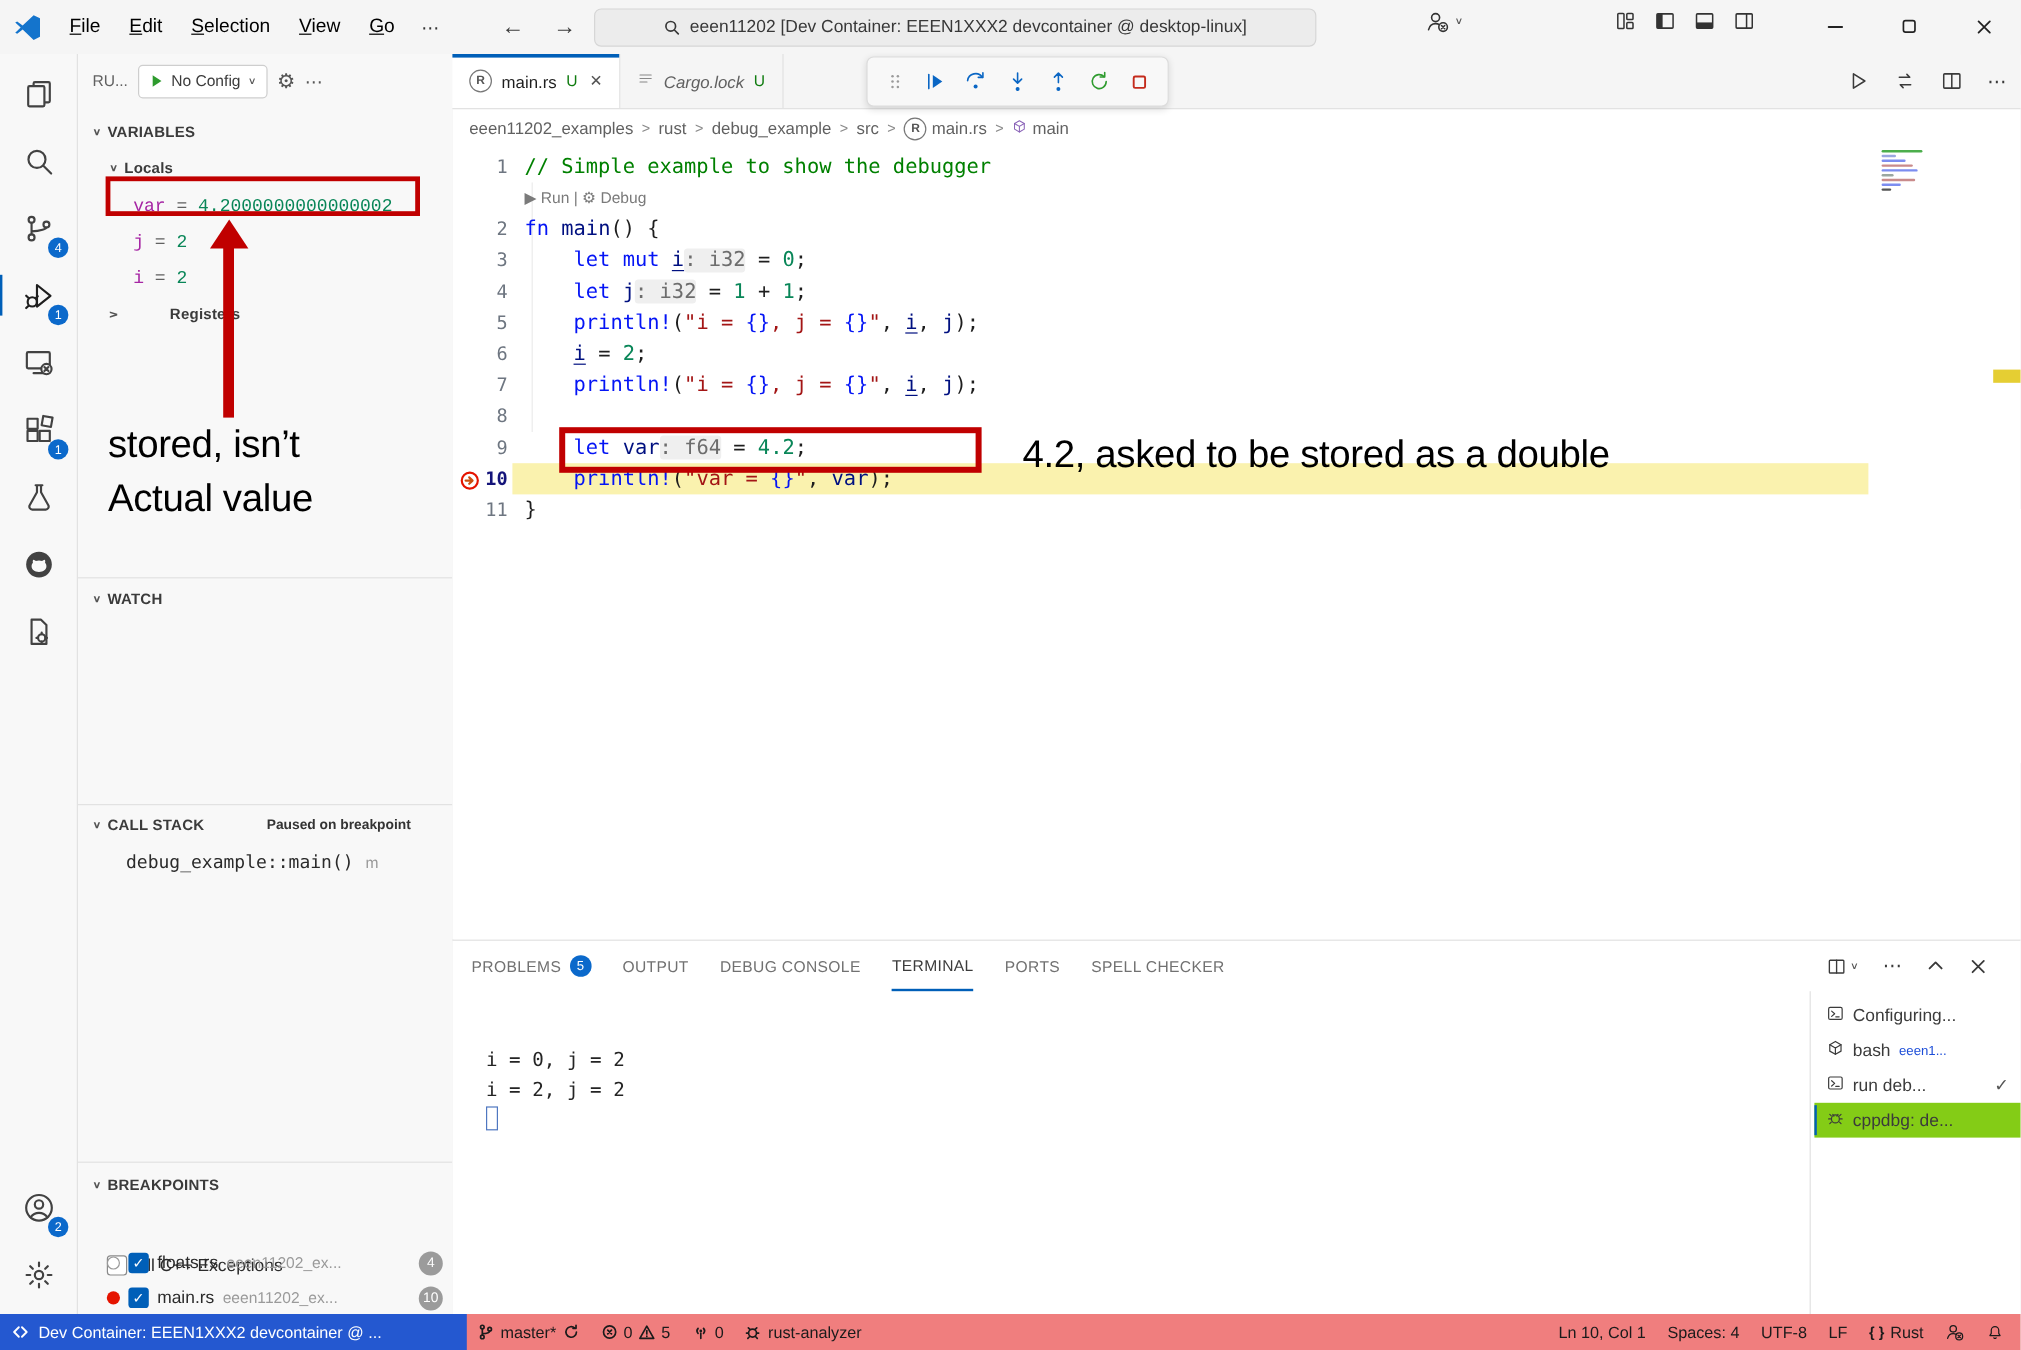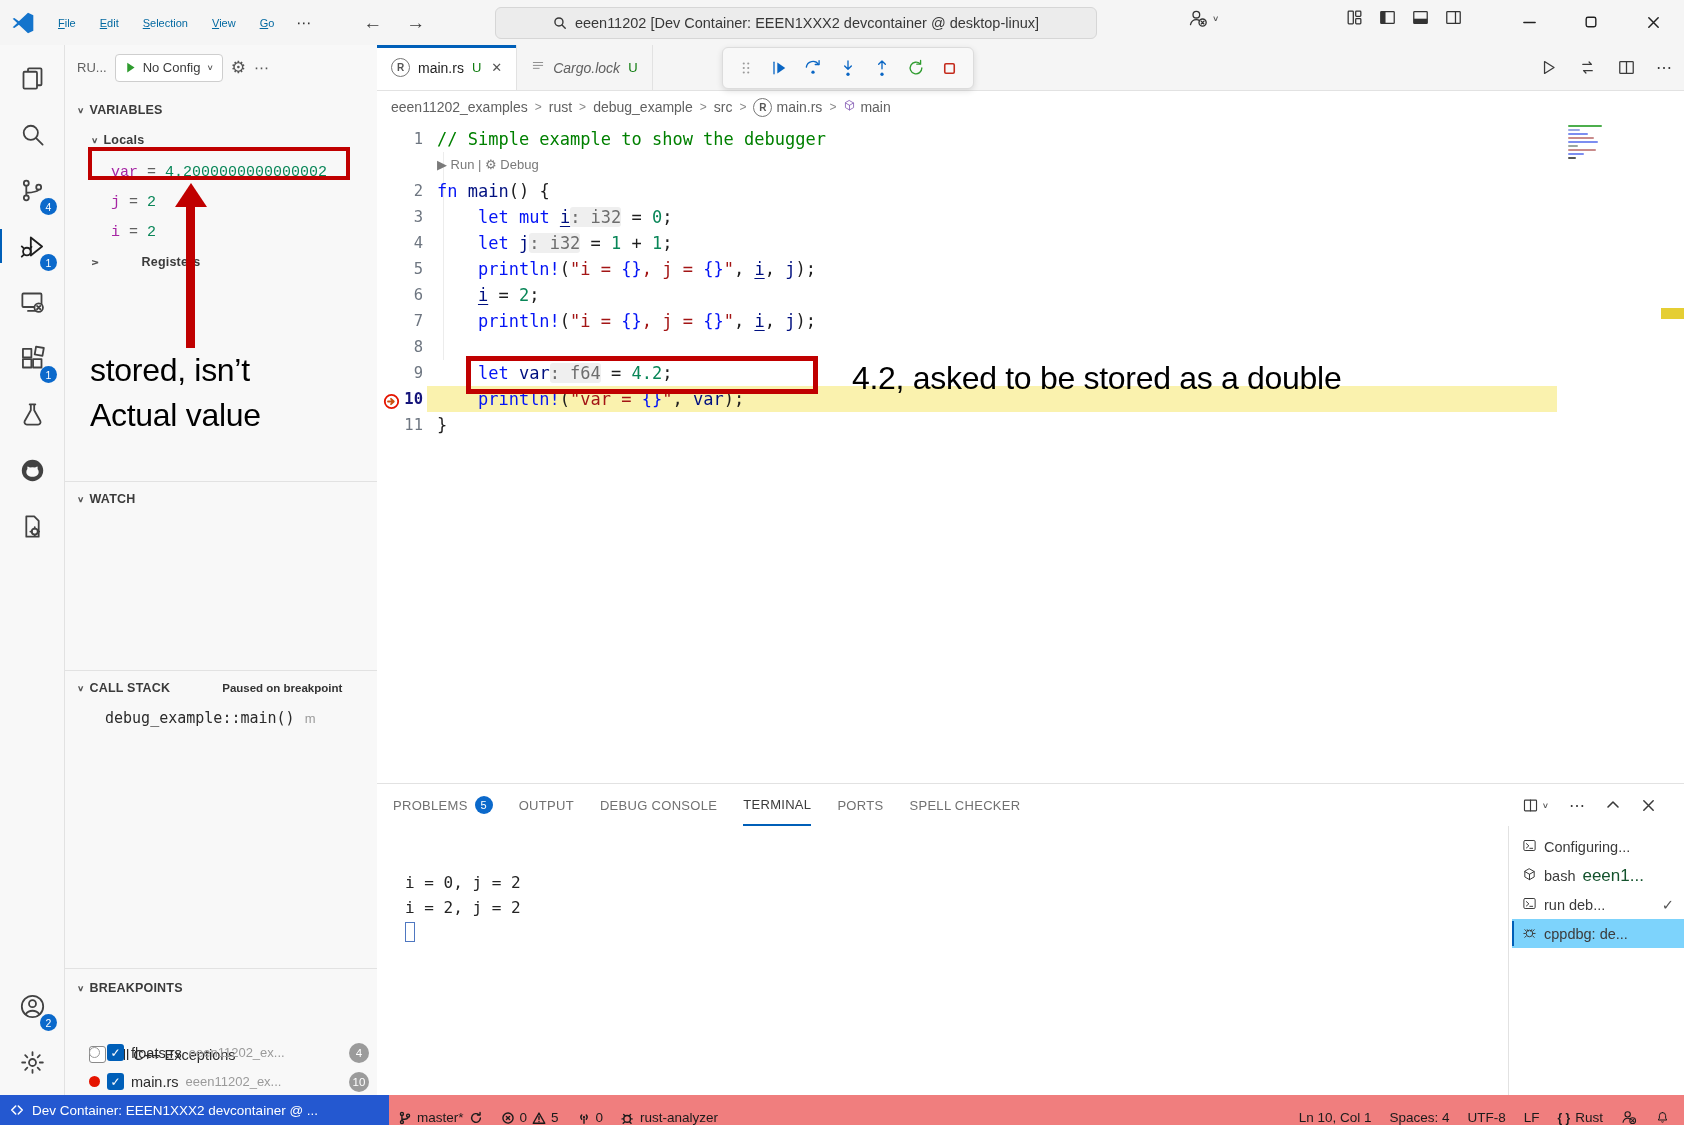--- a/index.html
+++ b/index.html
@@ -6,21 +6,21 @@
   #app{position:relative;width:1684px;height:1125px;background:#fff;overflow:hidden;
        font-family:"Liberation Sans",sans-serif;color:#1e1e1e;-webkit-font-smoothing:antialiased;}
   .abs{position:absolute;}
   svg.ln *{fill:none;stroke:currentColor;stroke-width:1.6;stroke-linecap:round;stroke-linejoin:round;}
   svg.ln .fill{fill:currentColor;stroke:none;}
   svg.ln .bg{fill:#f8f8f8;}
   
   .titlebar{position:absolute;left:0;top:0;width:1684px;height:45px;background:#f5f5f5;
             border-bottom:1px solid #e2e2e2;display:flex;align-items:center;}
   .logo{margin:0 14px 0 12px;display:flex;}
-  .menubar{display:flex;gap:4px;font-size:11px;color:#0369a1;}
+  .menubar{display:flex;gap:4px;font-size:16px;color:#000000;}
   .menu-item{display:inline-block;padding:4px 10px;border-radius:5px;}
   .menu-item::first-letter{text-decoration:underline;}
   .menu-more{padding:0 12px;color:#333;font-size:15px;}
   .navarrows{display:flex;gap:24px;font-size:19px;color:#3a3a3a;margin-left:40px;}
   .searchbox{position:absolute;left:495px;top:7px;width:600px;height:30px;background:#ececec;
              border:1px solid #d6d6d6;border-radius:6px;display:flex;align-items:center;justify-content:center;
              gap:8px;font-size:14.5px;color:#383838;}
   .tb-account{position:absolute;left:1188px;top:8px;display:flex;align-items:center;gap:4px;color:#333;}
   .layouts{position:absolute;left:1345px;top:8px;display:flex;gap:14px;color:#333;}
   .winctl{position:absolute;left:1498px;top:0;height:44px;display:flex;}
@@ -98,27 +98,27 @@
   .ptab{display:flex;align-items:center;gap:7px;height:100%;box-sizing:border-box;}
   .ptab.active{color:#3b3b3b;border-bottom:2px solid #005fb8;}
   .pbadge{min-width:18px;height:18px;border-radius:9px;background:#0b69cb;color:#fff;font-size:11px;
           display:flex;align-items:center;justify-content:center;letter-spacing:0;}
   .pactions{position:absolute;right:28px;top:0;height:42px;display:flex;align-items:center;gap:20px;color:#3a3a3a;}
   .termtext{position:absolute;left:28px;top:86px;font-family:"DejaVu Sans Mono",monospace;font-size:16px;line-height:25px;color:#242424;white-space:pre;}
   .cursor{position:absolute;left:28px;top:138px;width:10px;height:20px;border:1.6px solid #4f77c0;box-sizing:border-box;}
   .pdivider{position:absolute;left:1131px;top:42px;bottom:0;border-left:1px solid #e2e2e2;}
   .termlist{position:absolute;left:1135px;top:48px;width:172px;font-size:14.5px;color:#3b3b3b;}
   .tl-row{position:relative;height:29px;display:flex;align-items:center;gap:7px;padding-left:10px;box-sizing:border-box;}
-  .tl-row.selected{background:#7dd3fc;}
+  .tl-row.selected{background:#84cc16;}
   .tl-row.selected::before{content:"";position:absolute;left:0;top:2px;bottom:2px;width:2px;background:#005fb8;}
-  .tl-detail{color:#14532d;font-size:17px;}
+  .tl-detail{color:#1d4ed8;font-size:11px;}
   .tl-check{margin-left:auto;margin-right:10px;color:#555;}
   .tl-row svg{width:15px;height:15px;flex:0 0 auto;color:#3b3b3b;}
   
-  .statusbar{position:absolute;left:0;top:1095px;width:1684px;height:30px;background:#f07e7e;display:flex;align-items:flex-end;font-size:13.5px;color:#1b1b1b;}
+  .statusbar{position:absolute;left:0;top:1095px;width:1684px;height:30px;background:#f07e7e;display:flex;align-items:center;font-size:13.5px;color:#1b1b1b;}
   .sb-remote{width:389px;height:100%;background:#2458d0;color:#fff;display:flex;align-items:center;gap:8px;padding-left:10px;box-sizing:border-box;white-space:nowrap;overflow:hidden;}
   .sb-item{display:flex;align-items:center;gap:5px;padding:0 9px;white-space:nowrap;}
   .sb-spacer{flex:1;}
   
   .ann-box{position:absolute;border:4px solid #c00000;z-index:40;}
   .arrow-shaft{position:absolute;left:186px;top:205px;width:9px;height:143px;background:#c00000;z-index:40;}
   .arrow-head{position:absolute;left:175px;top:183px;width:0;height:0;border-left:16px solid transparent;
               border-right:16px solid transparent;border-bottom:24px solid #c00000;z-index:40;}
   .note{position:absolute;font-size:32px;color:#000;z-index:40;letter-spacing:-.3px;}
   #note1{left:90px;top:348px;line-height:45px;}

